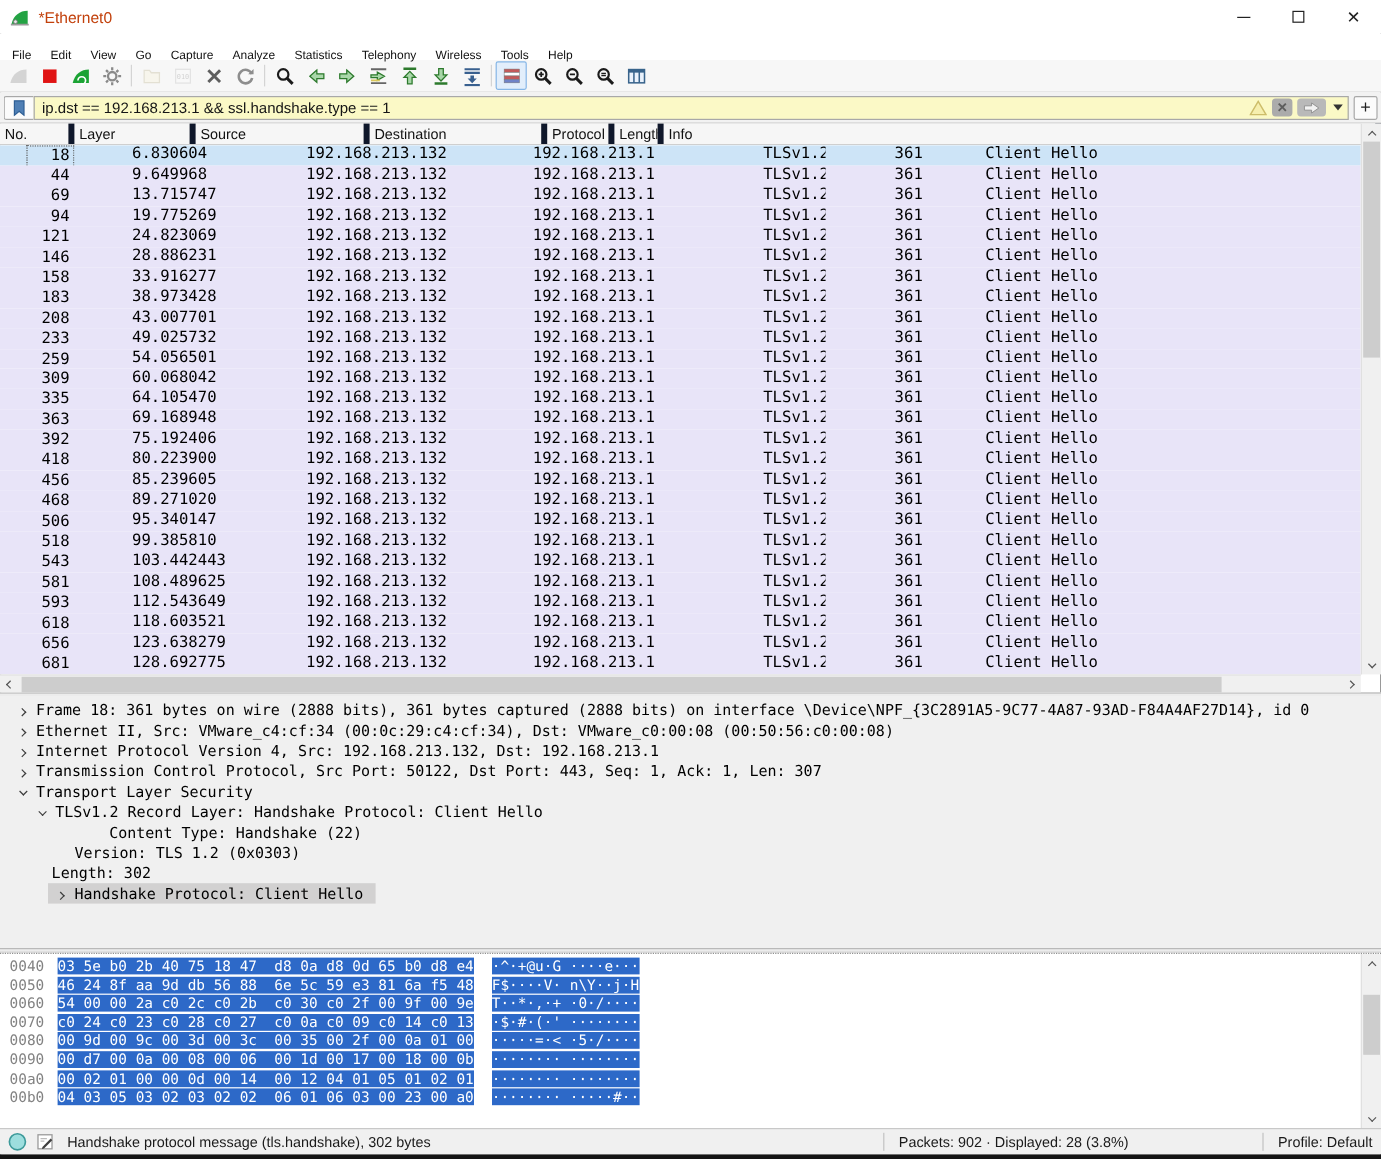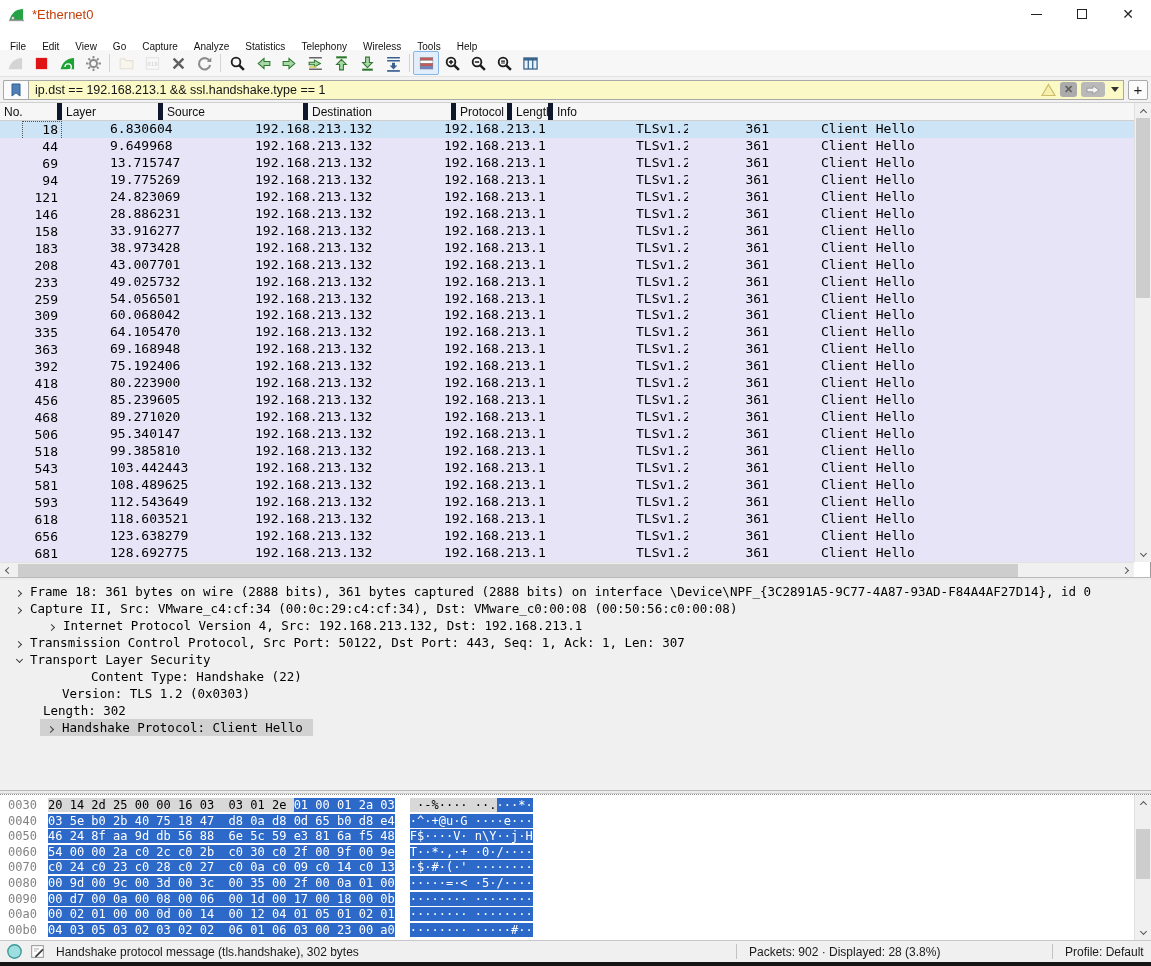--- a/index.html
+++ b/index.html
@@ -554,35 +554,35 @@
       <div class="sb-arrow" style="position:absolute; bottom:0; left:0; right:0;">
           <span class="chev down"></span>
         </div>
     </div>
   </div>
 
   <div class="split1"></div>
 
   <div class="details">
       <div class="dline" style="padding-left: 8px;"><span class="dplain"><span class="dexpslot"><span class="chev right"></span></span><span>Frame 18: 361 bytes on wire (2888 bits), 361 bytes captured (2888 bits) on interface \Device\NPF_{3C2891A5-9C77-4A87-93AD-F84A4AF27D14}, id 0</span></span></div>
-      <div class="dline" style="padding-left: 8px;"><span class="dplain"><span class="dexpslot"><span class="chev right"></span></span><span>Capture II, Src: VMware_c4:cf:34 (00:0c:29:c4:cf:34), Dst: VMware_c0:00:08 (00:50:56:c0:00:08)</span></span></div>
-      <div class="dline" style="padding-left: 8px; margin-left: 33px;"><span class="dplain"><span class="dexpslot"><span class="chev right"></span></span><span>Internet Protocol Version 4, Src: 192.168.213.132, Dst: 192.168.213.1</span></span></div>
+      <div class="dline" style="padding-left: 8px;"><span class="dplain"><span class="dexpslot"><span class="chev right"></span></span><span>Ethernet II, Src: VMware_c4:cf:34 (00:0c:29:c4:cf:34), Dst: VMware_c0:00:08 (00:50:56:c0:00:08)</span></span></div>
+      <div class="dline" style="padding-left: 8px;"><span class="dplain"><span class="dexpslot"><span class="chev right"></span></span><span>Internet Protocol Version 4, Src: 192.168.213.132, Dst: 192.168.213.1</span></span></div>
       <div class="dline" style="padding-left: 8px;"><span class="dplain"><span class="dexpslot"><span class="chev right"></span></span><span>Transmission Control Protocol, Src Port: 50122, Dst Port: 443, Seq: 1, Ack: 1, Len: 307</span></span></div>
       <div class="dline" style="padding-left: 8px;"><span class="dplain"><span class="dexpslot"><span class="chev down"></span></span><span>Transport Layer Security</span></span></div>
+      <div class="dline" style="padding-left: 24px;"><span class="dplain"><span class="dexpslot"><span class="chev down"></span></span><span>TLSv1.2 Record Layer: Handshake Protocol: Client Hello</span></span></div>
       <div class="dline" style="padding-left: 48px; margin-left: 21px;"><span class="dplain"><span class="dexpslot"></span><span>Content Type: Handshake (22)</span></span></div>
       <div class="dline" style="padding-left: 40px;"><span class="dplain"><span class="dexpslot"></span><span>Version: TLS 1.2 (0x0303)</span></span></div>
       <div class="dline" style="padding-left: 21px;"><span class="dplain"><span class="dexpslot"></span><span>Length: 302</span></span></div>
       <div class="dline" style="padding-left: 40px;"><span class="dsel"><span class="dexpslot"><span class="chev right"></span></span><span>Handshake Protocol: Client Hello</span></span></div>
     </div>
 
   <div class="split2"></div>
 
   <div class="hexpane">
     <div id="hexrows">
-        <div class="hrow"><span class="hoff">0030</span><span class="hhex"><span class="hdim">20 14 2d 25 00 00 16 03  03 01 2e </span><span class="hsel">01 00 01 2a 03</span></span><span class="hascii"><span class="hdim"> ·-%···· ··.</span><span class="hsel">···*·</span></span></div>
         <div class="hrow"><span class="hoff">0040</span><span class="hhex"><span class="hsel">03 5e b0 2b 40 75 18 47  d8 0a d8 0d 65 b0 d8 e4</span></span><span class="hascii"><span class="hsel">·^·+@u·G ····e···</span></span></div>
         <div class="hrow"><span class="hoff">0050</span><span class="hhex"><span class="hsel">46 24 8f aa 9d db 56 88  6e 5c 59 e3 81 6a f5 48</span></span><span class="hascii"><span class="hsel">F$····V· n\Y··j·H</span></span></div>
         <div class="hrow"><span class="hoff">0060</span><span class="hhex"><span class="hsel">54 00 00 2a c0 2c c0 2b  c0 30 c0 2f 00 9f 00 9e</span></span><span class="hascii"><span class="hsel">T··*·,·+ ·0·/····</span></span></div>
         <div class="hrow"><span class="hoff">0070</span><span class="hhex"><span class="hsel">c0 24 c0 23 c0 28 c0 27  c0 0a c0 09 c0 14 c0 13</span></span><span class="hascii"><span class="hsel">·$·#·(·' ········</span></span></div>
         <div class="hrow"><span class="hoff">0080</span><span class="hhex"><span class="hsel">00 9d 00 9c 00 3d 00 3c  00 35 00 2f 00 0a 01 00</span></span><span class="hascii"><span class="hsel">·····=·&lt; ·5·/····</span></span></div>
         <div class="hrow"><span class="hoff">0090</span><span class="hhex"><span class="hsel">00 d7 00 0a 00 08 00 06  00 1d 00 17 00 18 00 0b</span></span><span class="hascii"><span class="hsel">········ ········</span></span></div>
         <div class="hrow"><span class="hoff">00a0</span><span class="hhex"><span class="hsel">00 02 01 00 00 0d 00 14  00 12 04 01 05 01 02 01</span></span><span class="hascii"><span class="hsel">········ ········</span></span></div>
         <div class="hrow"><span class="hoff">00b0</span><span class="hhex"><span class="hsel">04 03 05 03 02 03 02 02  06 01 06 03 00 23 00 a0</span></span><span class="hascii"><span class="hsel">········ ·····#··</span></span></div>
       </div>
     <div class="vscroll" style="bottom:0; top:0;">

